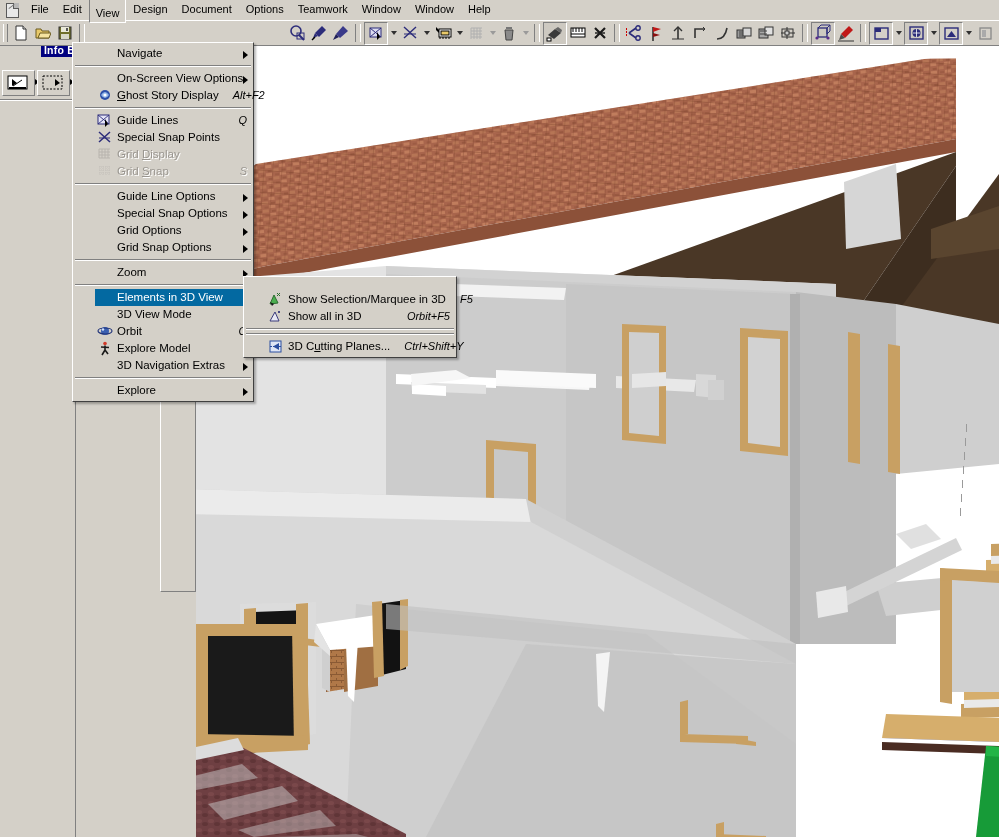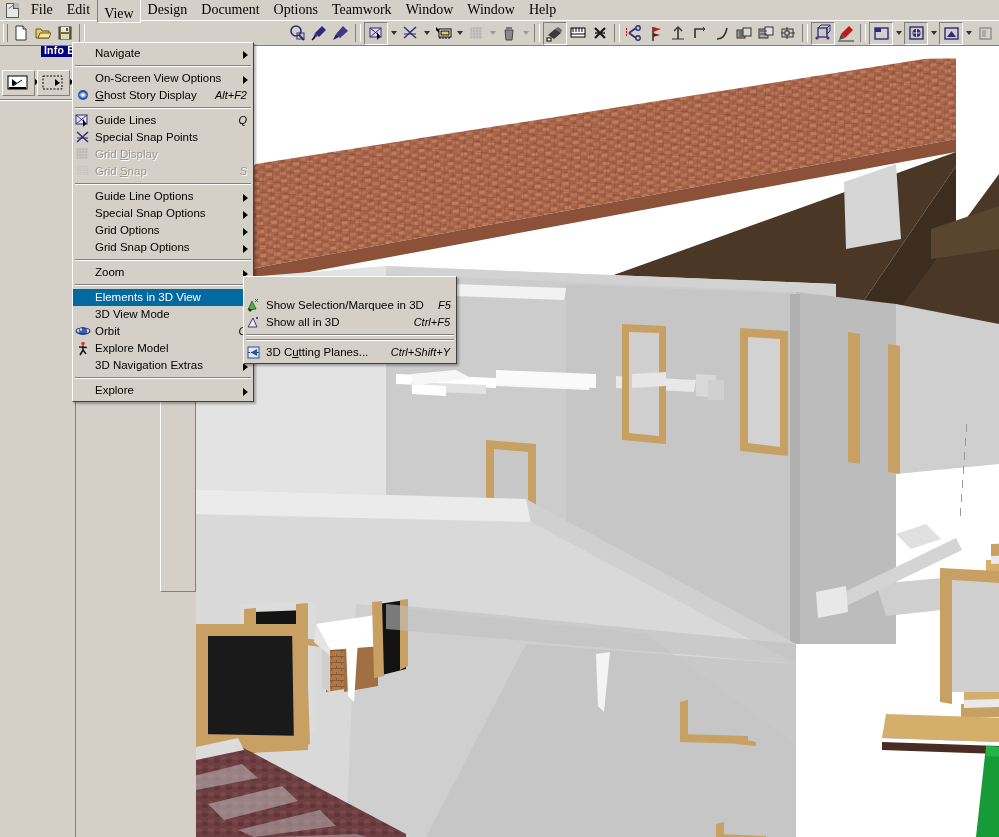--- a/index.html
+++ b/index.html
@@ -19,21 +19,21 @@
     background:#d4d0c8;display:flex;align-items:center;
   }
   .app-icon{width:16px;height:16px;margin:0 4px 0 4px;position:relative;flex:0 0 auto;}
   .app-icon .sheet{
     position:absolute;left:2px;top:1px;width:11px;height:13px;background:#e8e8e8;
     border:1px solid #5a5a5a;
   }
   .app-icon .fold{position:absolute;left:9px;top:1px;width:5px;height:5px;background:#b8b8b8;border-left:1px solid #5a5a5a;border-bottom:1px solid #5a5a5a;}
   .app-icon .pen{position:absolute;left:4px;top:4px;width:7px;height:1px;background:#7a7a7a;transform:rotate(-38deg);}
   .menubar .mitem{
-    padding:2px 7px 3px 7px;font-size:14px;cursor:default;line-height:13px;white-space:nowrap;font-family:Liberation Serif, serif;
+    padding:2px 7px 3px 7px;font-size:11px;cursor:default;line-height:13px;white-space:nowrap;
   }
   .menubar .mitem.active{
     background:#d4d0c8;
     border:1px solid;
     border-color:#808080 #ffffff #ffffff #808080;
     padding:8px 6px 2px 6px;
   }
 
   
   .toolbar{
@@ -110,26 +110,26 @@
     border:1px solid;border-color:#ffffff #404040 #404040 #ffffff;
     box-shadow:2px 2px 2px rgba(0,0,0,0.28);
     padding:2px 0 2px 0;
     z-index:50;
   }
   .submenu{
     position:absolute;left:243px;top:276px;width:212px;
     background:#d4d0c8;
     border:1px solid;border-color:#ffffff #404040 #404040 #ffffff;
     box-shadow:2px 2px 2px rgba(0,0,0,0.28);
-    padding:20px 0 2px 0;
+    padding:14px 0 2px 0;
     z-index:60;
   }
   .mi{
     position:relative;height:17px;line-height:17px;display:flex;align-items:flex-start;
-    padding-left:22px;padding-right:6px;font-size:11.5px;white-space:nowrap;cursor:default;
+    padding-left:22px;padding-right:6px;font-size:11.5px;white-space:nowrap;cursor:default;margin-left:22px;
   }
   .mi .lbl{flex:1 1 auto;}
   .mi .sc{color:#000;font-size:11px;padding-left:14px;font-style:italic;}
   .mi.dis{color:#9a9690;text-shadow:1px 1px 0 #ffffff;}
   .mi.dis .sc{color:#9a9690;text-shadow:1px 1px 0 #ffffff;}
   .mi.hl{background:#0369a1;color:#ffffff;}
   .mi .arr{
     position:absolute;right:5px;top:6px;width:0;height:0;
     border-top:4px solid transparent;border-bottom:4px solid transparent;border-left:5px solid #000;
   }
@@ -905,21 +905,21 @@
     </div>
 
     <div class="mi">
       <span class="mico">
         <svg width="16" height="15" viewBox="0 0 16 15">
             <path d="M2 12 L7 3 L11 12 Z" fill="#e8e8f4" stroke="#3a3a7a"></path>
             <path d="M10 2 L12 4 M12 2 L10 4" stroke="#3a3a7a" stroke-width="0.9"></path>
           </svg>
       </span>
       <span class="lbl">Show all in 3D</span>
-      <span class="sc">Ctrl+F5</span>
+      <span class="sc">Orbit+F5</span>
     </div>
 
     <div class="msep"></div>
 
 
     <div class="msep"></div>
 
     <div class="mi">
       <span class="mico">
         <svg width="16" height="15" viewBox="0 0 16 15">

